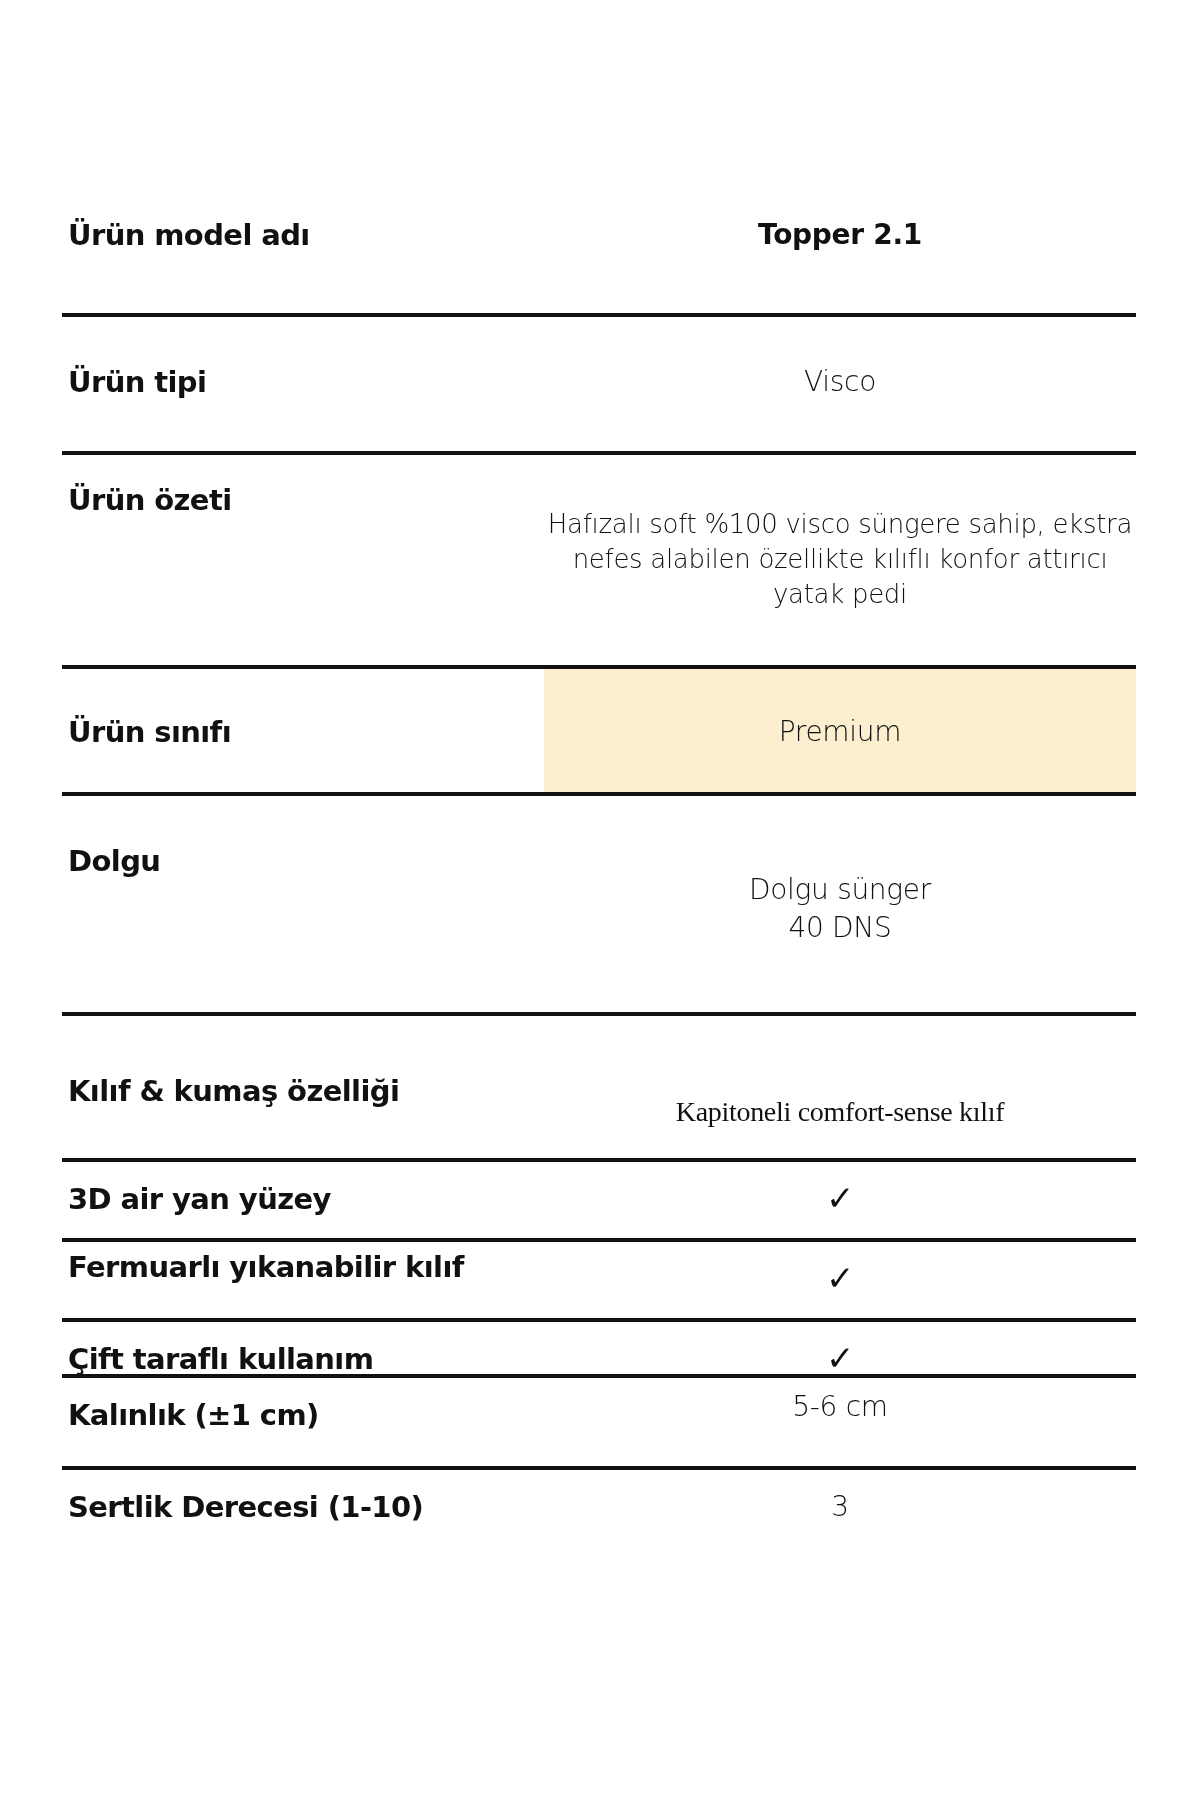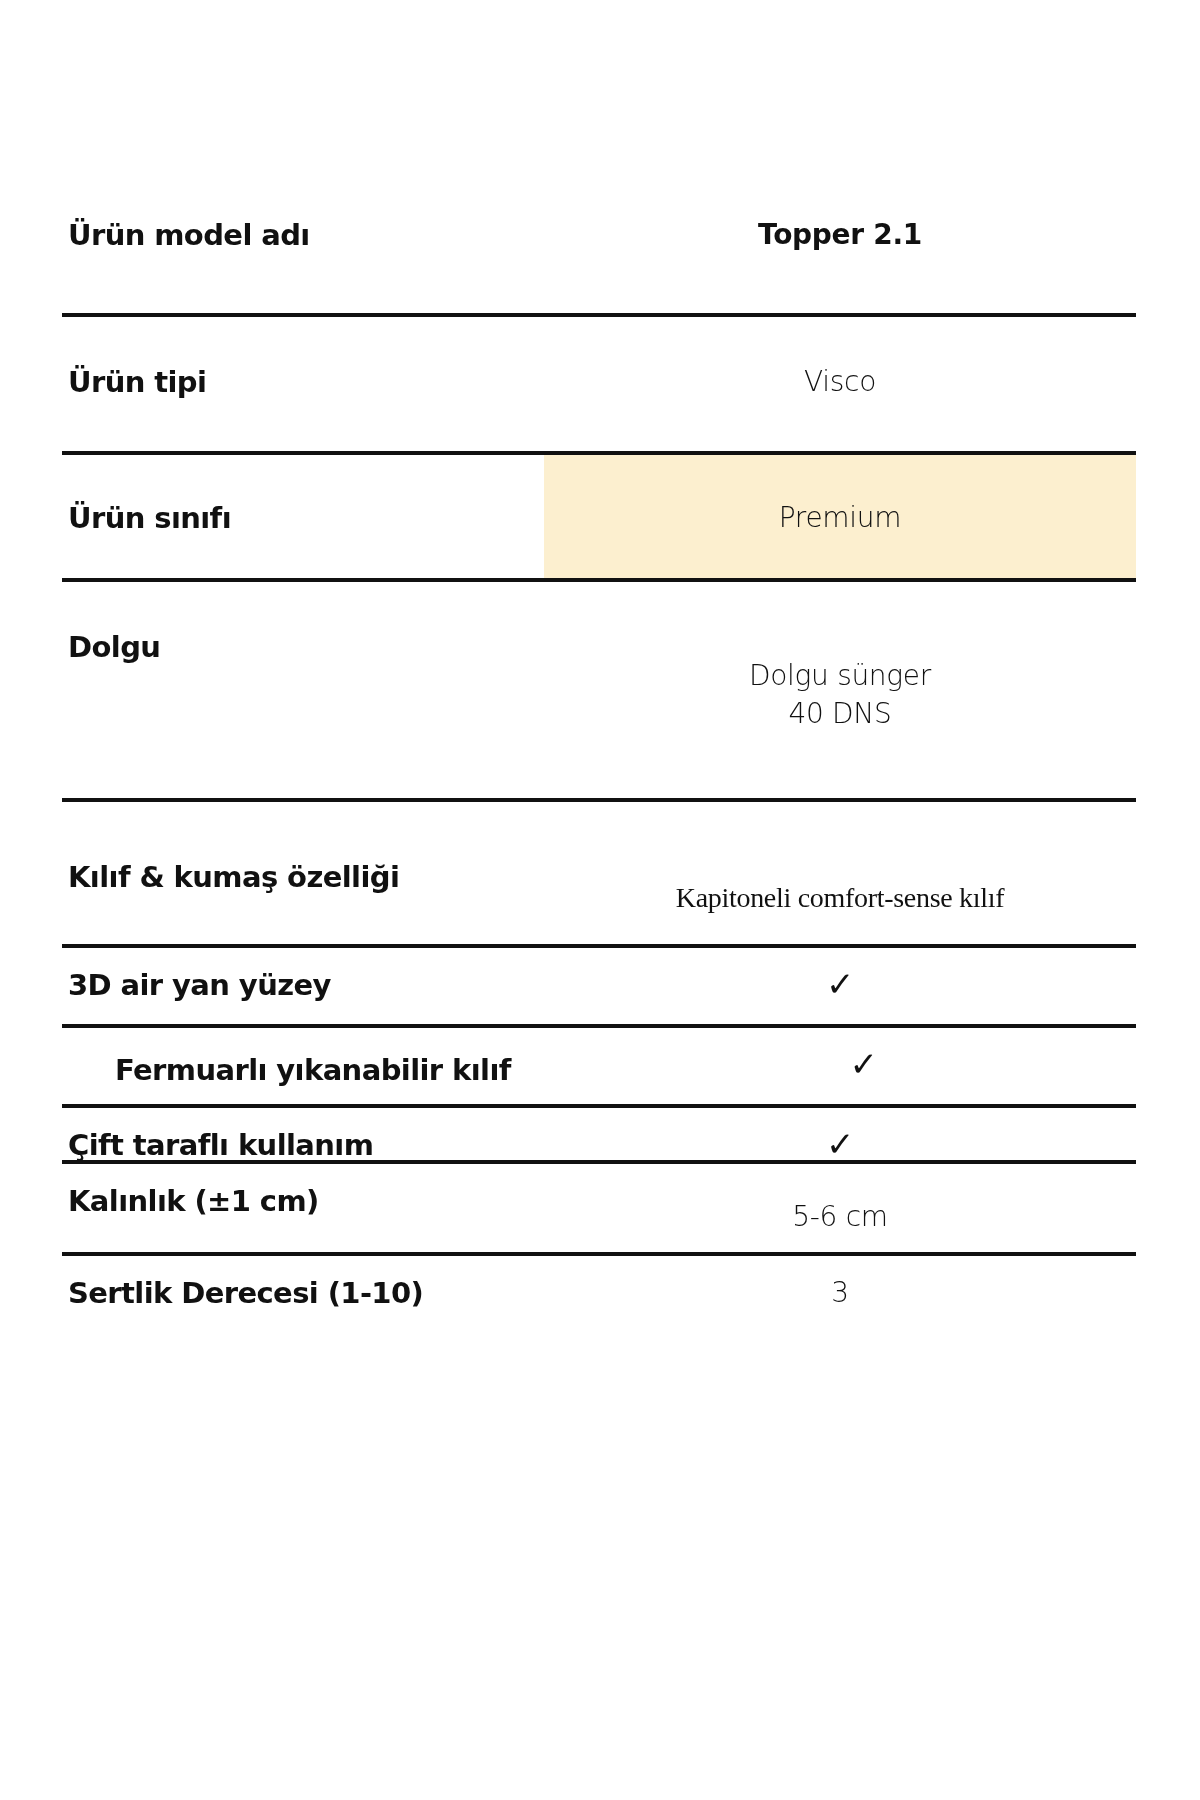--- a/index.html
+++ b/index.html
@@ -23,20 +23,28 @@
   <div class="row bordered" style="height:147px;">
     <div class="label" style="padding-top:48px;">Ürün model adı</div>
     <div class="value bold" style="padding-top:48px;">Topper 2.1</div>
   </div>
 
   <div class="row bordered" style="height:138px;">
     <div class="label" style="padding-top:48px;">Ürün tipi</div>
     <div class="value" style="padding-top:48px;">Visco</div>
   </div>
 
+  <div class="row bordered" style="height:214px;">
+    <div class="label" style="padding-top:28px;">Ürün özeti</div>
+    <div class="value" style="padding-top:52px; font-size:26px; line-height:35px;">
+      <div>Hafızalı soft %100 visco süngere sahip, ekstra</div>
+      <div>nefes alabilen özellikte kılıflı konfor attırıcı</div>
+      <div>yatak pedi</div>
+    </div>
+  </div>
 
   <div class="row bordered" style="height:127px;">
     <div class="label" style="padding-top:46px;">Ürün sınıfı</div>
     <div class="value highlight" style="padding-top:46px;">Premium</div>
   </div>
 
   <div class="row bordered" style="height:220px;">
     <div class="label" style="padding-top:48px;">Dolgu</div>
     <div class="value" style="padding-top:75px; line-height:38px;">
       <div>Dolgu sünger</div>
@@ -48,32 +56,32 @@
     <div class="label" style="padding-top:58px;">Kılıf &amp; kumaş özelliği</div>
     <div class="value" style="padding-top:80px;font-family:Liberation Serif, serif;">Kapitoneli comfort-sense kılıf</div>
   </div>
 
   <div class="row bordered" style="height:80px;">
     <div class="label" style="padding-top:20px;">3D air yan yüzey</div>
     <div class="value check" style="padding-top:16px;">✓</div>
   </div>
 
   <div class="row bordered" style="height:80px;">
-    <div class="label" style="padding-top:25px;margin-left:47px;">Fermuarlı yıkanabilir kılıf</div>
+    <div class="label" style="padding-top:8px;">Fermuarlı yıkanabilir kılıf</div>
     <div class="value check" style="padding-top:16px;">✓</div>
   </div>
 
   <div class="row bordered" style="height:56px;">
     <div class="label" style="padding-top:20px;">Çift taraflı kullanım</div>
     <div class="value check" style="padding-top:16px;">✓</div>
   </div>
 
   <div class="row bordered" style="height:92px;">
     <div class="label" style="padding-top:20px;">Kalınlık (±1 cm)</div>
-    <div class="value" style="padding-top:36px;">5-6 cm</div>
+    <div class="value" style="padding-top:12px;">5-6 cm</div>
   </div>
 
   <div class="row" style="height:80px;">
     <div class="label" style="padding-top:20px;">Sertlik Derecesi (1-10)</div>
     <div class="value" style="padding-top:20px;">3</div>
   </div>
 
 </div>
 
 </body></html>

